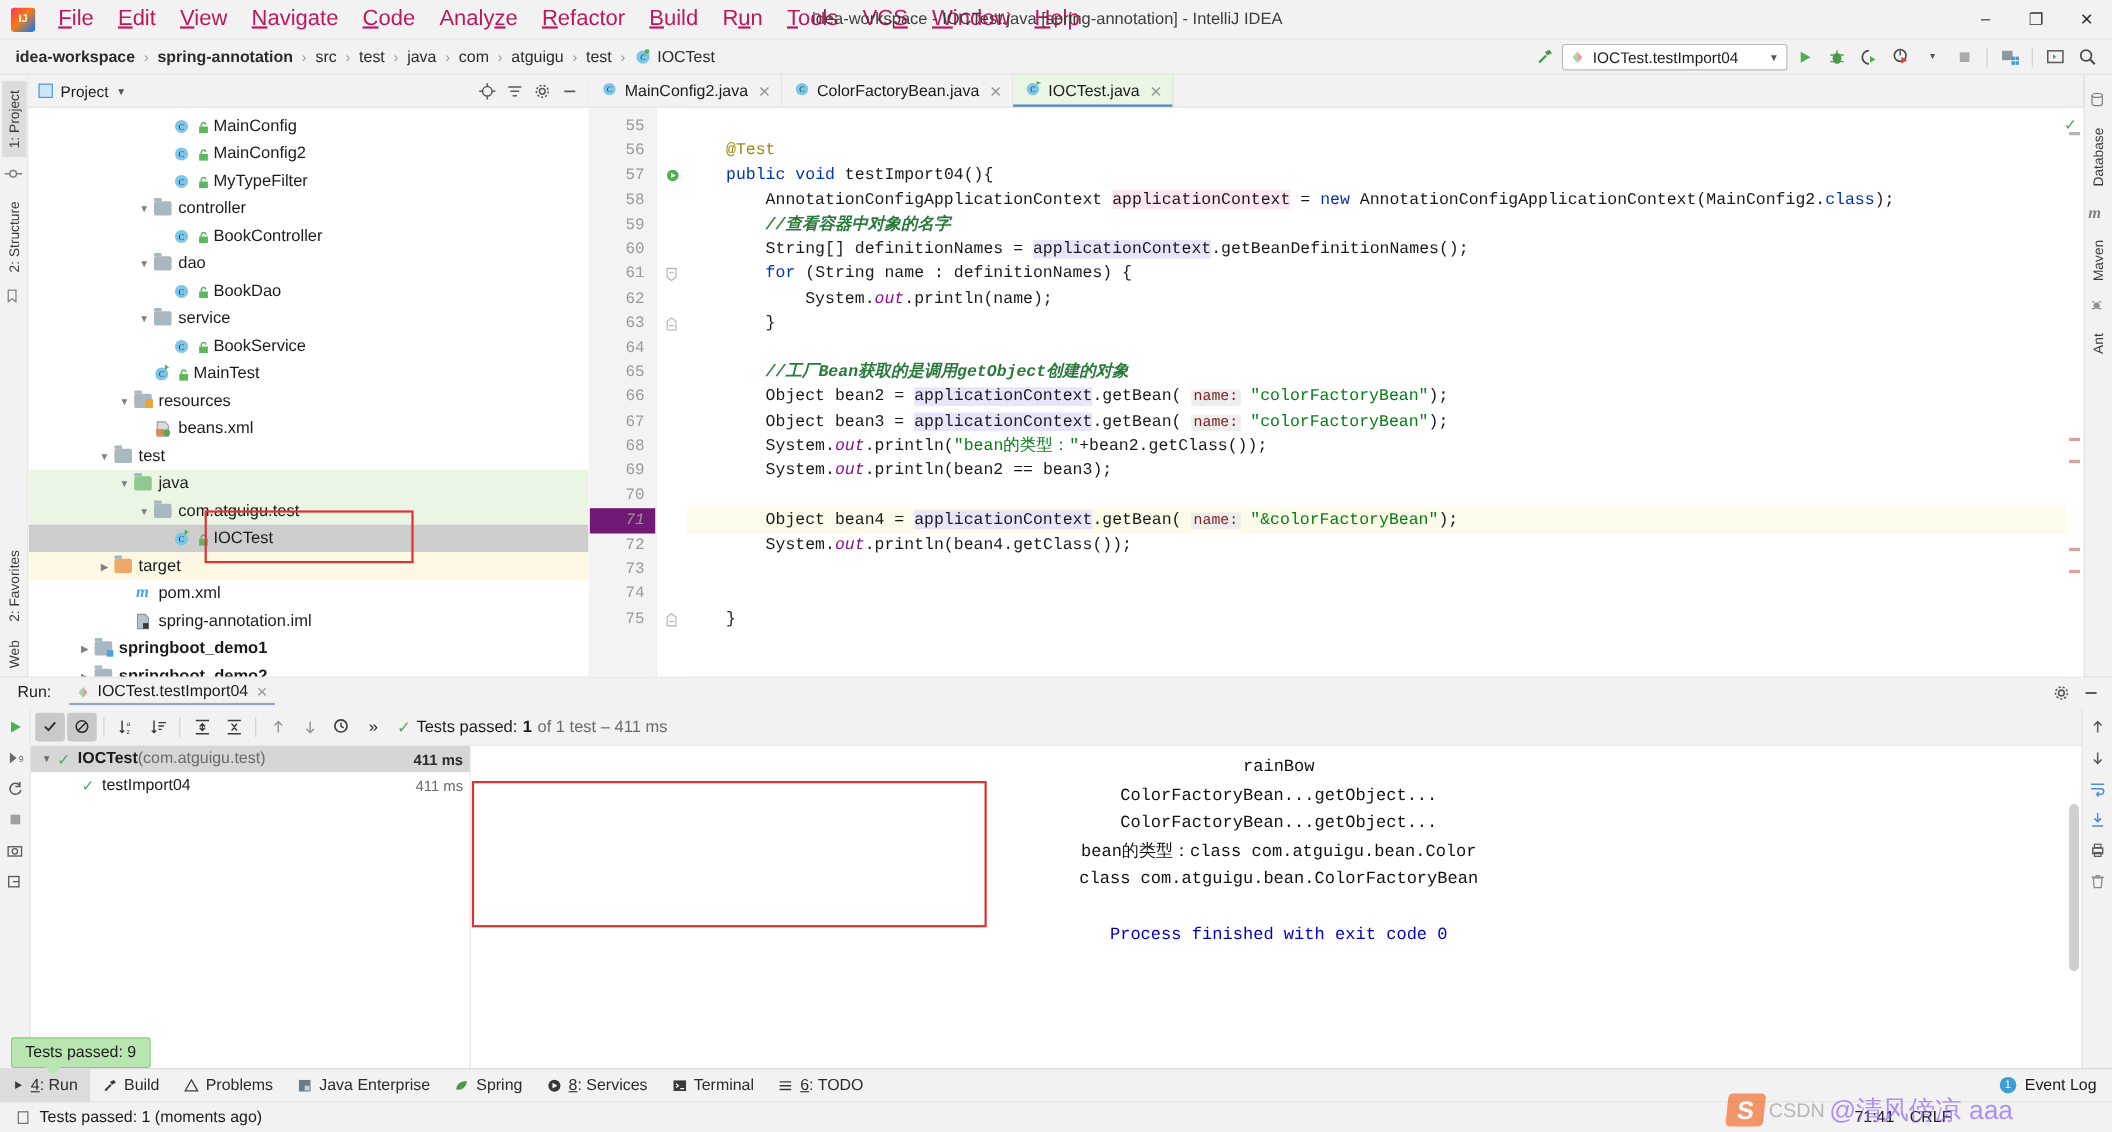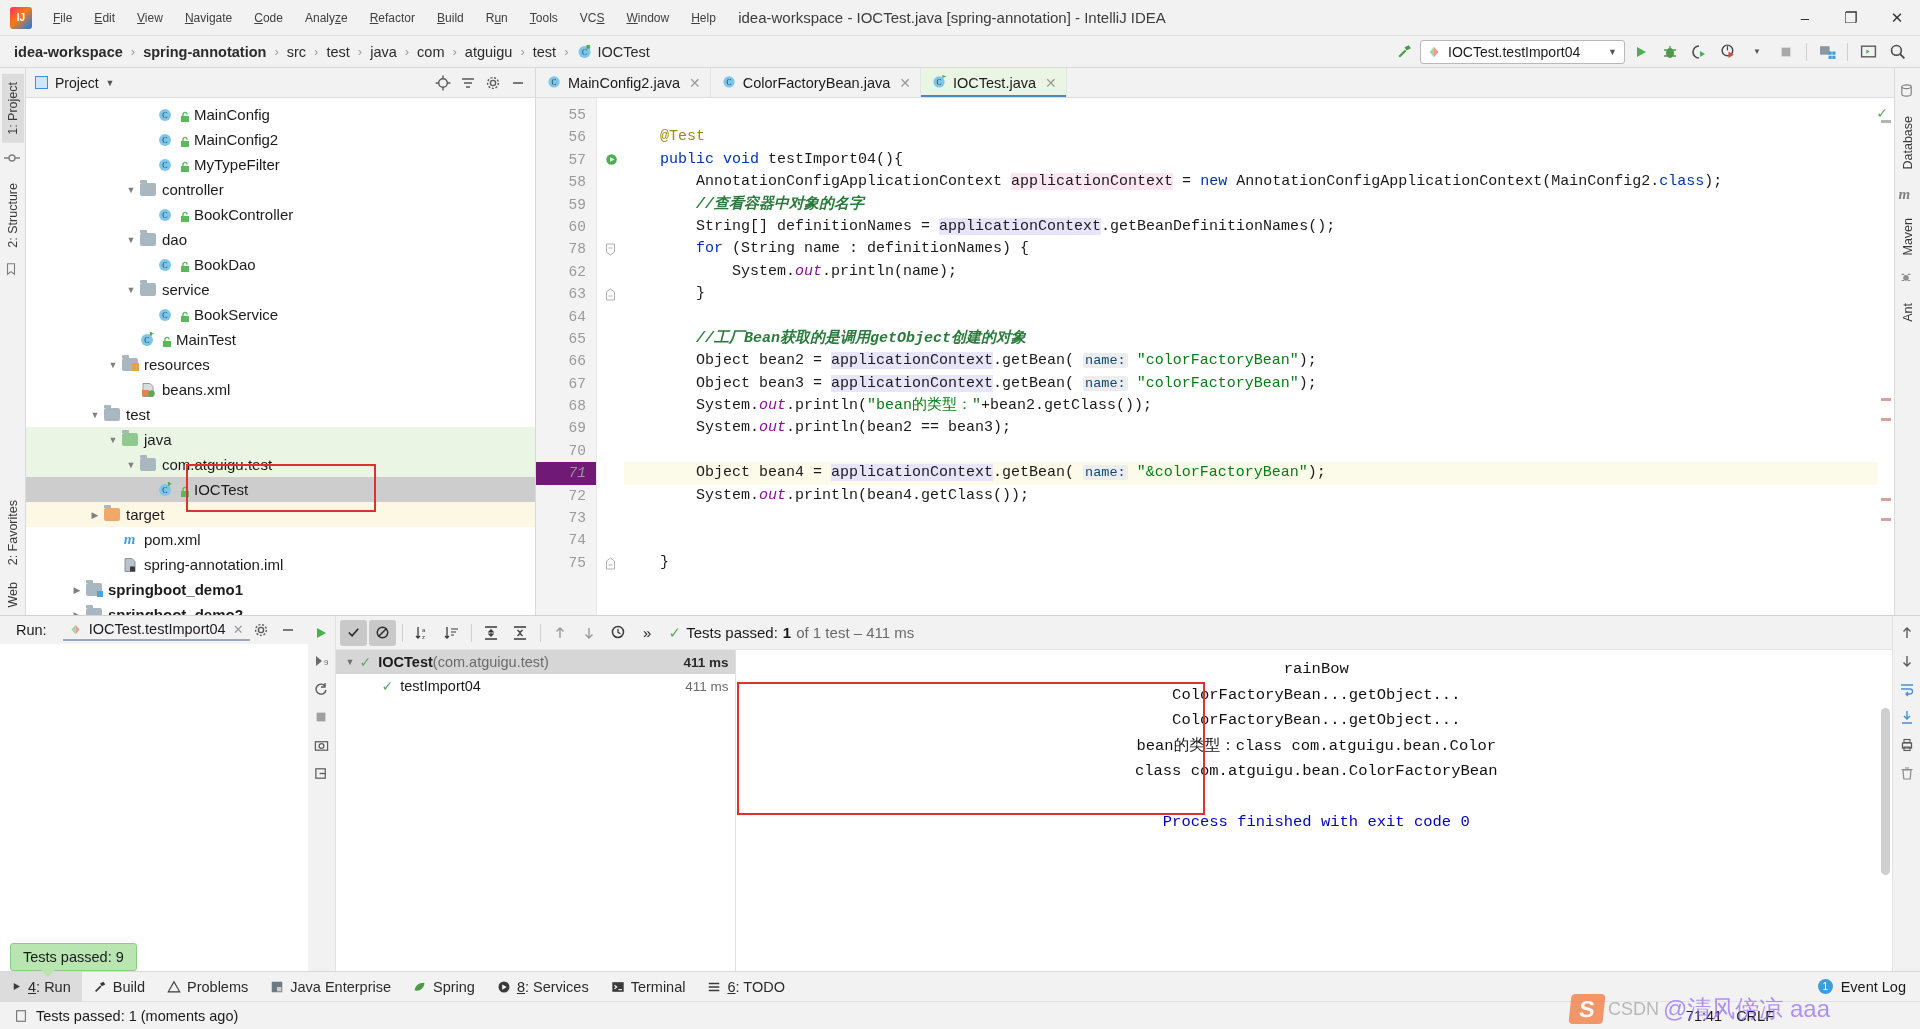--- a/index.html
+++ b/index.html
@@ -14,21 +14,21 @@
   
   .titlebar {
     height: 36px; display: flex; align-items: center;
     background: #f2f2f2; border-bottom: 1px solid #e0e0e0; position: relative;
   }
   .ij-logo { width: 22px; height: 22px; margin: 0 10px 0 10px; border-radius:3px;
     background: linear-gradient(135deg,#fe315d 0%,#f97a12 45%,#087cfa 100%); position:relative; flex:none;}
   .ij-logo::after{content:"IJ"; position:absolute; inset:0; color:#fff; font-size:10px; font-weight:bold;
     display:flex; align-items:center; justify-content:center;}
   .menu { display: flex; align-items: center; }
-  .menu-item { padding: 4px 11px; font-size: 12px; color: #404040; cursor: default; white-space: nowrap; }
+  .menu-item { padding: 4px 11px; font-size: 20px; color: #be185d; cursor: default; white-space: nowrap; }
   .menu-item u { text-decoration: underline; }
   .win-title { position:absolute; left:0; right:16px; text-align:center; font-size:15px; color:#3c3c3c; pointer-events:none;}
   .win-btns { margin-left:auto; display:flex; align-items:center; z-index:2;}
   .win-btn { width: 46px; height: 34px; display:flex; align-items:center; justify-content:center; font-size:15px; color:#333;}
 
   
   .navbar {
     height: 32px; display: flex; align-items: center; padding: 0 6px 0 12px;
     background: #f2f2f2; border-bottom: 1px solid #d9d9d9; font-size: 14.5px;
   }
@@ -109,27 +109,27 @@
           white-space:pre; overflow:hidden; min-width:0; position:relative;}
   .code .row{height:22.4px;}
   .code .row.hl{background:#fcfae8;}
   .kw { color:#0033b3; font-weight:normal; }
   .ann { color:#9e880d; }
   .str { color:#067d17; }
   .cmt { color:#2a7a3b; font-style:italic; font-weight:bold;}
   .fld { color:#871094; font-style:italic; }
   .var-pink { background:#fbe6f1; }
   .var-lil { background:#e8e5fb; }
-  .hint { background:#ededed; color:#0c4a6e; border-radius:2px; padding:0 2px; font-size:13.5px;}
+  .hint { background:#ededed; color:#7f1d1d; border-radius:2px; padding:0 2px; font-size:13.5px;}
   .marker-col{width:16px;flex:none;background:#fff;position:relative;}
   .mark{position:absolute;right:3px;width:10px;height:3px;}
   .editor-check{position:absolute;top:7px;right:6px;color:#59a869;font-size:14px;}
 
   
-  .runpanel { height: 356px; flex:none; display:flex; flex-direction:row; background:#fff; border-top:1px solid #d2d2d2;}
+  .runpanel { height: 356px; flex:none; display:flex; flex-direction:column; background:#fff; border-top:1px solid #d2d2d2;}
   .run-head { height:28px; display:flex; align-items:center; padding:0 8px 0 16px; background:#f2f2f2; font-size:14.5px;}
   .run-head .rtab { display:flex; align-items:center; gap:7px; margin-left:16px; padding:2px 6px; border-bottom:2px solid #9aa7c4;}
   .run-head .rhs { margin-left:auto; display:flex; align-items:center; gap:4px;}
   .run-body { flex:1; display:flex; min-height:0;}
   .run-vtools { width:28px; flex:none; background:#f2f2f2; display:flex; flex-direction:column; align-items:center; padding-top:5px; gap:4px; border-right:1px solid #e2e2e2;}
   .rvbtn{width:24px;height:24px;display:flex;align-items:center;justify-content:center;border-radius:3px;}
   .run-toolbar { display:flex; align-items:center; gap:2px; height:34px; padding:0 4px; background:#f2f2f2; border-bottom:1px solid #e6e6e6;}
   .rtbtn{width:27px;height:26px;display:flex;align-items:center;justify-content:center;border-radius:3px;}
   .rtbtn.on{background:#c9c9c9;}
   .run-main{flex:1;display:flex;flex-direction:column;min-width:0;}
@@ -601,21 +601,21 @@
         <div class="gutter" id="gutter">
             <div class="ln">55</div>
             <div class="ln">56</div>
             <div class="ln" style="position: relative;"><span style="position:absolute;right:-24px;top:3px;"><svg width="15" height="15" viewBox="0 0 16 16">
                   <circle cx="7" cy="8" r="5.6" fill="#4caf50"></circle>
                   <path d="M5.5 5.5 L10 8 L5.5 10.5 Z" fill="#fff"></path>
                 </svg></span>57</div>
             <div class="ln">58</div>
             <div class="ln">59</div>
             <div class="ln">60</div>
-            <div class="ln">78</div>
+            <div class="ln">61</div>
             <div class="ln">62</div>
             <div class="ln">63</div>
             <div class="ln">64</div>
             <div class="ln">65</div>
             <div class="ln">66</div>
             <div class="ln">67</div>
             <div class="ln">68</div>
             <div class="ln">69</div>
             <div class="ln">70</div>
             <div class="ln hl">71</div>

